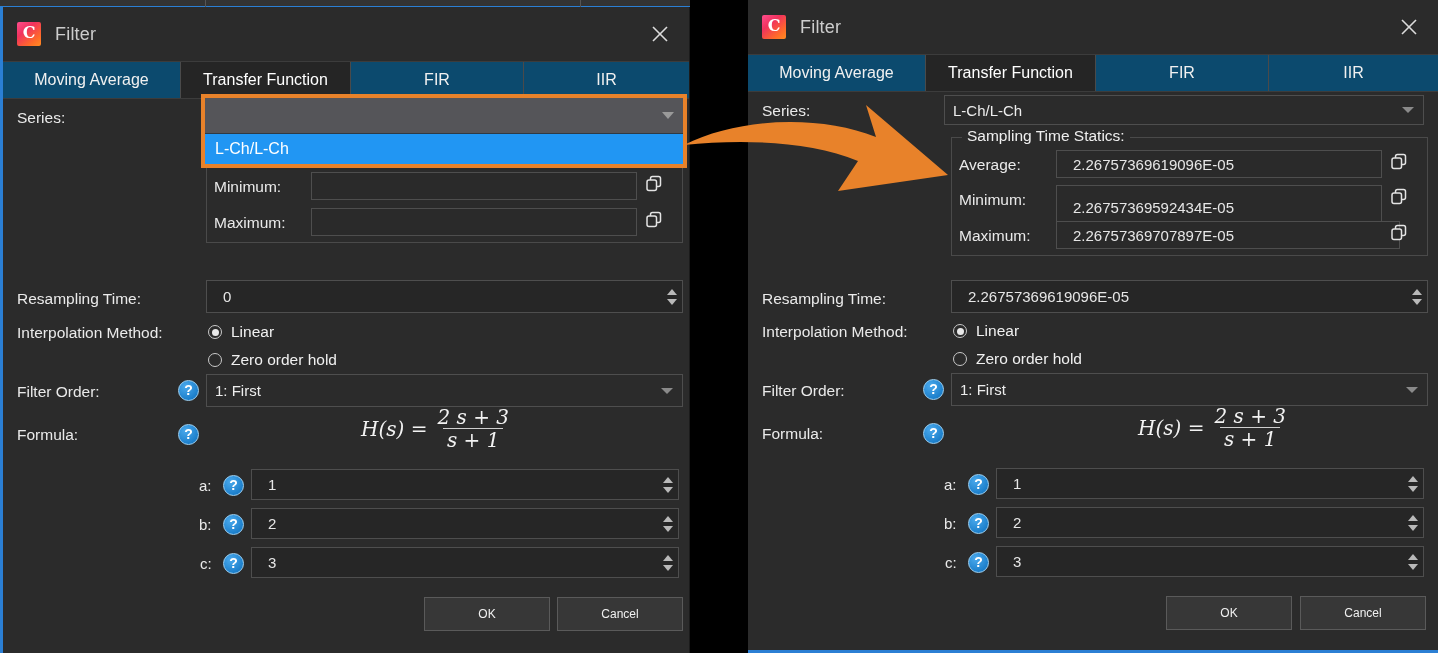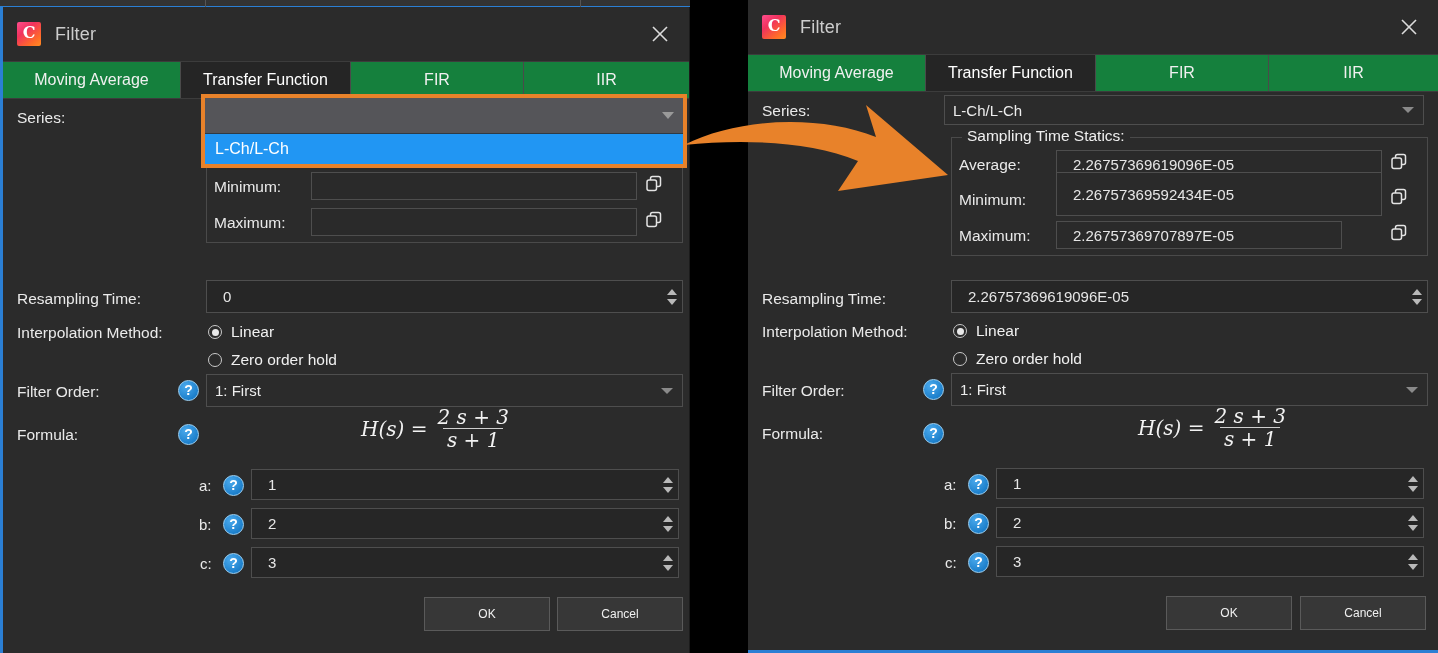--- a/index.html
+++ b/index.html
@@ -57,21 +57,21 @@
   .tabbar {
     display: flex; height: 38px; flex: 0 0 38px;
     border-top: 1px solid #3c3c3c;
     border-bottom: 1px solid #3c3c3c;
     background: #2e2e2e;
   }
   .tab {
     display: flex; align-items: center; justify-content: center;
     font-size: 16px; color: #f0f0f0;
     border-right: 1px solid #4a4a4a;
-    background: #15803d; cursor: pointer; white-space: nowrap;
+    background: #0c4a6e; cursor: pointer; white-space: nowrap;
   }
   .tab.active { background: #252525; color: #ffffff; }
   .tab-0 { flex: 0 0 178px; }
   .tab-1 { flex: 0 0 170px; }
   .tab-2 { flex: 0 0 173px; }
   .tab-3 { flex: 1 1 auto; border-right: none; }
 
   
   .dlg-body { position: relative; flex: 1 1 auto; }
 
@@ -402,30 +402,30 @@
       <div class="lbl" style="left:211px; top:64px;">Average:</div>
       <div class="field readonly" style="left:308px; top:58px; width:326px; height:28px;">2.26757369619096E-05</div>
       <div class="copy-icon" style="left:641px; top:60px;">
         <svg viewBox="0 0 20 20" width="20" height="20">
           <rect x="6.5" y="2.5" width="10" height="10" rx="2" fill="none" stroke="#e4e4e4" stroke-width="1.5"></rect>
           <rect x="3.0" y="6.0" width="9.5" height="10.5" rx="2" fill="#2b2b2b" stroke="#e4e4e4" stroke-width="1.5"></rect>
         </svg>
       </div>
 
       <div class="lbl" style="left:211px; top:99px;">Minimum:</div>
-      <div class="field readonly" style="left:308px; top:80px; width:326px; height:44px;">2.26757369592434E-05</div>
+      <div class="field readonly" style="left:308px; top:93px; width:326px; height:44px;">2.26757369592434E-05</div>
       <div class="copy-icon" style="left:641px; top:95px;">
         <svg viewBox="0 0 20 20" width="20" height="20">
           <rect x="6.5" y="2.5" width="10" height="10" rx="2" fill="none" stroke="#e4e4e4" stroke-width="1.5"></rect>
           <rect x="3.0" y="6.0" width="9.5" height="10.5" rx="2" fill="#2b2b2b" stroke="#e4e4e4" stroke-width="1.5"></rect>
         </svg>
       </div>
 
       <div class="lbl" style="left:211px; top:135px;">Maximum:</div>
-      <div class="field readonly" style="left:308px; top:129px; width:286px; height:28px;">2.26757369707897E-05</div>
+      <div class="field readonly" style="left:308px; top:129px; width:344px; height:28px;">2.26757369707897E-05</div>
       <div class="copy-icon" style="left:641px; top:131px;">
         <svg viewBox="0 0 20 20" width="20" height="20">
           <rect x="6.5" y="2.5" width="10" height="10" rx="2" fill="none" stroke="#e4e4e4" stroke-width="1.5"></rect>
           <rect x="3.0" y="6.0" width="9.5" height="10.5" rx="2" fill="#2b2b2b" stroke="#e4e4e4" stroke-width="1.5"></rect>
         </svg>
       </div>
 
       <div class="lbl" style="left:14px; top:198px;">Resampling Time:</div>
       <div class="field" style="left:203px; top:188px; width:477px; height:33px;">
         <span>2.26757369619096E-05</span>

